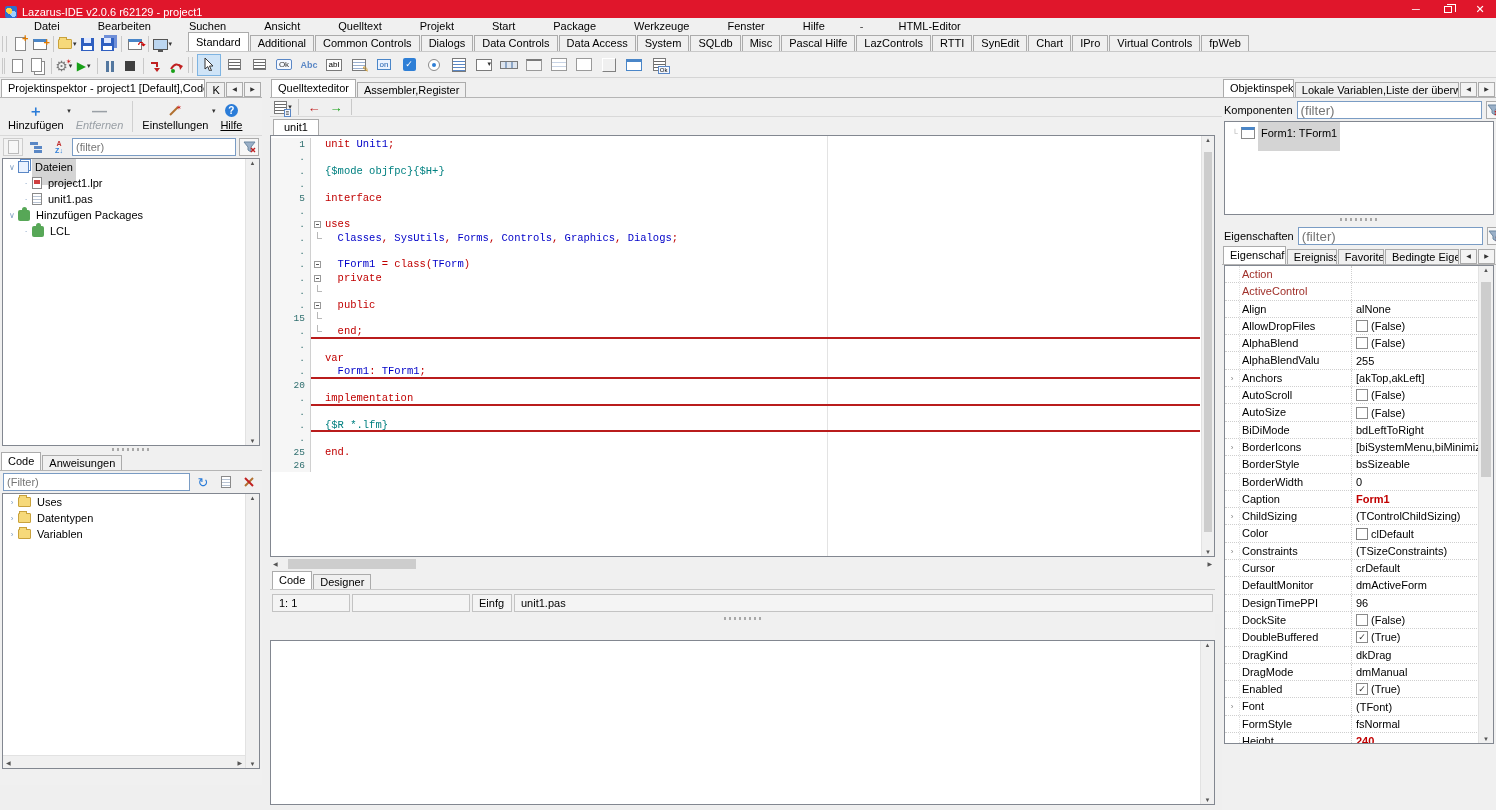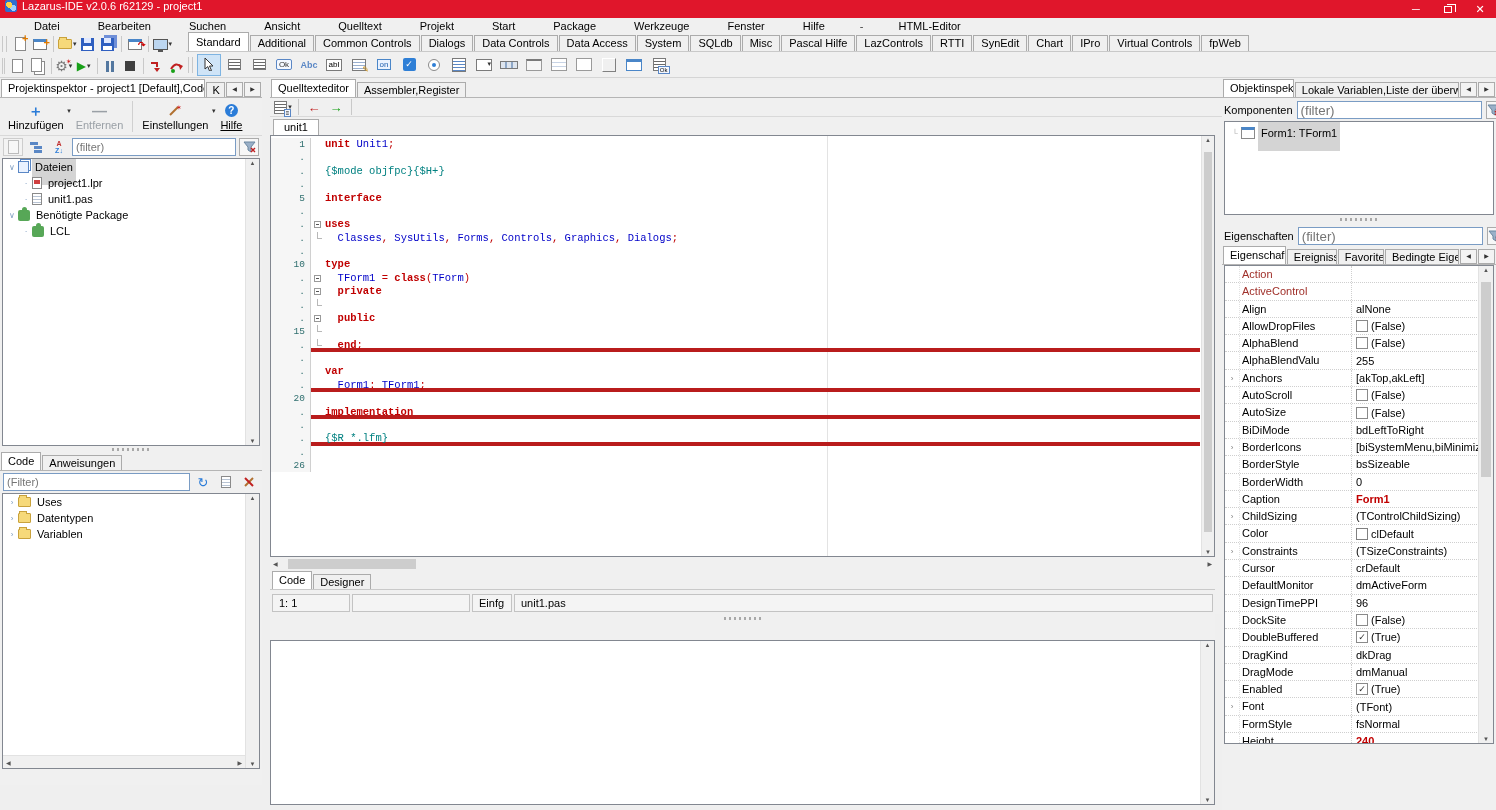--- a/index.html
+++ b/index.html
@@ -1,20 +1,20 @@
 <!DOCTYPE html>
 <html><head>
 <meta charset="utf-8">
 <style>
   * { box-sizing: border-box; margin:0; padding:0; }
   html,body { width:1496px; height:810px; overflow:hidden; }
   body { font-family:"Liberation Sans", sans-serif; font-size:11px; background:#efefef; color:#000; position:relative; }
 
   
-  .titlebar { height:18px; background:#e0162b; color:#fff; display:flex; align-items:flex-start; padding-left:5px; }
+  .titlebar { height:18px; background:#e0162b; color:#fff; display:flex; align-items:flex-end; padding-left:5px; }
   .app-icon { width:12px; height:12px; margin-right:5px; background:radial-gradient(circle at 35% 40%, #ffd24a 0 3px, transparent 3px), radial-gradient(circle at 70% 65%, #9fd0ff 0 3px, transparent 3px), #2f6fd0; border-radius:2px; }
   .win-title { font-size:11px; }
   .winbtns { margin-left:auto; display:flex; height:18px; }
   .winbtn { width:32px; height:18px; display:flex; align-items:center; justify-content:center; color:#fff; font-size:11px; }
   .winbtn .restore { width:8px; height:7px; border:1px solid #fff; position:relative; background:transparent; }
   .winbtn .restore::before { content:""; position:absolute; left:2px; top:-3px; width:8px; height:7px; border:1px solid #fff; border-bottom:none; border-left:none; }
 
   
   .menubar { height:15px; display:flex; align-items:center; background:#f0f0f0; padding-left:3px; }
   .menu-item { padding:0 7px; cursor:default;margin-left:24px; }
@@ -101,21 +101,21 @@
   .filterrow input { flex:1; height:18px; border:1px solid #7a9cc4; padding:0 3px; font-family:"Liberation Sans",sans-serif; font-size:11px; }
   .iconbtn { width:20px; height:18px; display:flex; align-items:center; justify-content:center; border:1px solid transparent; }
   .iconbtn.raised { border:1px solid #ababab; background:#f7f7f7; }
 
   
   #left-panel { left:0; top:80px; width:262px; height:705px; }
   .lp-toolbar { height:38px; display:flex; align-items:stretch; padding:1px 2px; border-bottom:1px solid #d9d9d9; }
   .lp-bigbtn { display:flex; flex-direction:column; align-items:center; justify-content:center; padding:1px 6px; position:relative; }
   .lp-bigbtn .bicon { height:16px; display:flex; align-items:center; }
   .lp-bigbtn .blabel { font-size:11px; }
-  .lp-bigbtn.disabled .blabel { color:#9aa0a6; }
+  .lp-bigbtn.disabled .blabel { color:#9aa0a6;font-style:italic; }
   .bplus { color:#2b7cd8; font-size:15px; font-weight:bold; line-height:14px; }
   .bminus { color:#9aa0a6; font-size:15px; font-weight:bold; line-height:14px; }
   .bhelp { width:13px; height:13px; border-radius:50%; background:#2b7cd8; color:#fff; font-size:10px; font-weight:bold; text-align:center; line-height:13px; }
   .bcaret { position:absolute; right:-1px; top:8px; font-size:7px; color:#333; }
   .lp-sep { width:1px; background:#d0d0d0; margin:2px 3px; }
   .underline { text-decoration:underline; }
   .tree { font-size:11px; }
   .trow { display:flex; align-items:center; height:16px; white-space:nowrap; }
   .texp { width:12px; text-align:center; color:#7d9cc0; font-size:8px; }
   .tlabel { padding:12px 3px; }
@@ -144,22 +144,22 @@
   #ed-main { position:absolute; left:0; top:55px; width:945px; height:422px; background:#fff; border:1px solid #828790; overflow:hidden; }
   .rmargin { position:absolute; left:556px; top:0; bottom:0; width:1px; background:#e3e3e3; }
   .codewrap { position:absolute; left:0; top:2px; right:14px; font-family:"Liberation Mono", monospace; font-size:10.5px; }
   .line { display:flex; height:13.38px; line-height:13.38px; }
   .ln { width:40px; text-align:right; padding-right:5px; color:#2e6e6e; background:#f6f6f6; border-right:1px solid #d0d0d0; font-size:9.5px; }
   .fold { width:14px; position:relative; }
   .fbox { position:absolute; left:3px; top:3px; width:7px; height:7px; border:1px solid #9a9a9a; background:#fff; }
   .fbox::after { content:""; position:absolute; left:1px; top:2px; width:3px; height:1px; background:#555; }
   .fcorner { position:absolute; left:6px; top:0; width:5px; height:7px; border-left:1px solid #b8b8b8; border-bottom:1px solid #b8b8b8; }
   .codetext { flex:1; white-space:pre; }
-  .line.divline .codetext, .line.divline .fold { border-bottom:4px solid #b91c1c; }
-  .c-k { color:#c00000; font-weight:bold;text-align:right; } .c-s { color:#c00000; } .c-i { color:#0000c8; } .c-d { color:#008080; } .c-p { color:#000; }
+  .line.divline .codetext, .line.divline .fold { border-bottom:2px solid #b91c1c; }
+  .c-k { color:#c00000; font-weight:normal;text-align:right; } .c-s { color:#c00000; } .c-i { color:#0000c8; } .c-d { color:#008080; } .c-p { color:#000; }
   .ed-hscroll { position:absolute; left:0; top:477px; width:945px; height:14px; background:#f0f0f0; font-size:6px; color:#555; }
   .ed-bottabs { position:absolute; left:0; top:491px; width:945px; height:19px; display:flex; align-items:flex-end; border-bottom:1px solid #c9c9c9; padding-left:2px; }
   .ed-status { position:absolute; left:0; top:512px; width:945px; height:22px; display:flex; padding:2px; gap:2px; }
   .st-cell { border:1px solid #c3c3c3; background:#f4f4f4; padding:1px 6px; line-height:14px; white-space:nowrap; }
 
   
   #messages-panel { left:270px; top:622px; width:945px; height:184px; }
   #msg-body { position:absolute; left:0; top:18px; right:0; bottom:1px; background:#fff; border:1px solid #828790; }
 
   
@@ -449,21 +449,21 @@
         <span class="tlabel">project1.lpr</span>
       </div>
       <div class="trow" style="padding-left: 17px;">
         <span class="texp">·</span>
         <span class="ticon i-pas"></span>
         <span class="tlabel">unit1.pas</span>
       </div>
       <div class="trow" style="padding-left: 3px;">
         <span class="texp">∨</span>
         <span class="ticon i-puzzle"></span>
-        <span class="tlabel">Benötigte Package</span>
+        <span class="tlabel">Hinzufügen Packages</span>
       </div>
       <div class="trow" style="padding-left: 17px;">
         <span class="texp">·</span>
         <span class="ticon i-puzzle"></span>
         <span class="tlabel">LCL</span>
       </div>
       <div class="sb-v">
         <span class="up">▲</span>
         <span class="dn">▼</span>
       </div>
@@ -585,25 +585,20 @@
             <span class="fcorner"></span>
           </span>
           <span class="codetext"><span class="c-p">  </span><span class="c-i">Classes</span><span class="c-s">,</span><span class="c-p"> </span><span class="c-i">SysUtils</span><span class="c-s">,</span><span class="c-p"> </span><span class="c-i">Forms</span><span class="c-s">,</span><span class="c-p"> </span><span class="c-i">Controls</span><span class="c-s">,</span><span class="c-p"> </span><span class="c-i">Graphics</span><span class="c-s">,</span><span class="c-p"> </span><span class="c-i">Dialogs</span><span class="c-s">;</span></span>
         </div>
         <div class="line">
           <span class="ln">.</span>
           <span class="fold"></span>
           <span class="codetext"></span>
         </div>
         <div class="line">
-          <span class="ln">10</span>
-          <span class="fold"></span>
-          <span class="codetext"><span class="c-k">type</span></span>
-        </div>
-        <div class="line">
           <span class="ln">.</span>
           <span class="fold">
             <span class="fbox"></span>
           </span>
           <span class="codetext"><span class="c-p">  </span><span class="c-i">TForm1</span><span class="c-p"> </span><span class="c-s">=</span><span class="c-p"> </span><span class="c-k">class</span><span class="c-s">(</span><span class="c-i">TForm</span><span class="c-s">)</span></span>
         </div>
         <div class="line">
           <span class="ln">.</span>
           <span class="fold">
             <span class="fbox"></span>
@@ -670,20 +665,25 @@
         </div>
         <div class="line divline">
           <span class="ln">.</span>
           <span class="fold"></span>
           <span class="codetext"><span class="c-d">{$R *.lfm}</span></span>
         </div>
         <div class="line">
           <span class="ln">.</span>
           <span class="fold"></span>
           <span class="codetext"></span>
+        </div>
+        <div class="line">
+          <span class="ln">25</span>
+          <span class="fold"></span>
+          <span class="codetext"><span class="c-k">end</span><span class="c-s">.</span></span>
         </div>
         <div class="line">
           <span class="ln">26</span>
           <span class="fold"></span>
           <span class="codetext"></span>
         </div>
       </div>
     <div class="sb-v" style="width:13px">
       <span class="up">▲</span>
         <span class="dn">▼</span>

